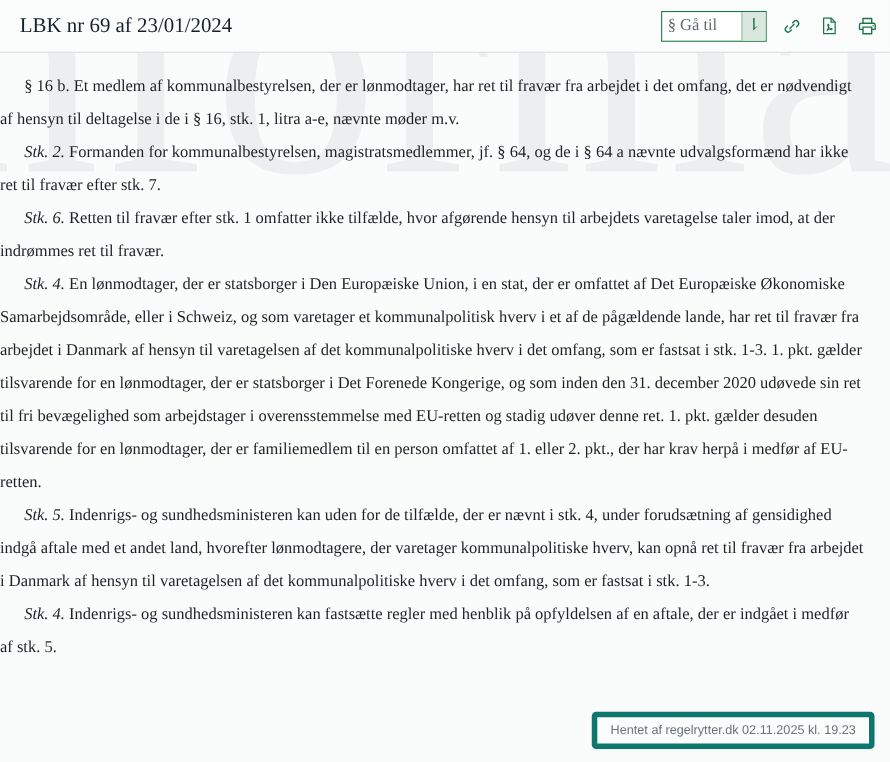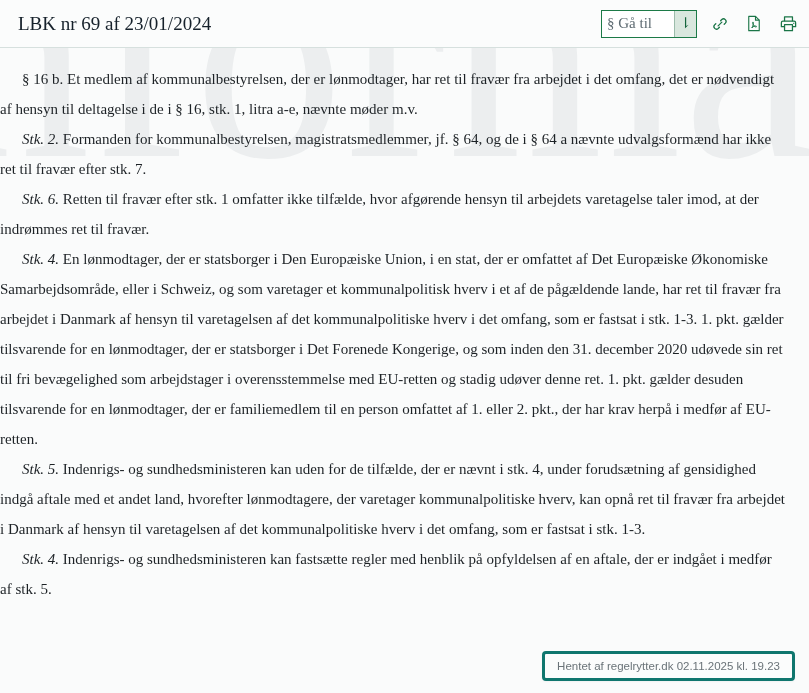--- a/index.html
+++ b/index.html
@@ -116,21 +116,21 @@
   .para .lead { font-style: italic; }
   .para .sec { font-style: normal; }
 
   
   #footer-badge {
     position: absolute;
     right: 14px;
     bottom: 12px;
     z-index: 4;
     background: #fbfcfc;
-    border: 3px solid #0f766e;
+    border: 5px solid #0f766e;
     border-radius: 4px;
     padding: 6px 12px;
     font-family: "Liberation Sans", "DejaVu Sans", sans-serif;
     font-size: 11.5px;
     color: #6a7378;
     white-space: nowrap;
     box-shadow: 0 1px 2px rgba(0,0,0,0.04);
   }
 </style>
 </head>

